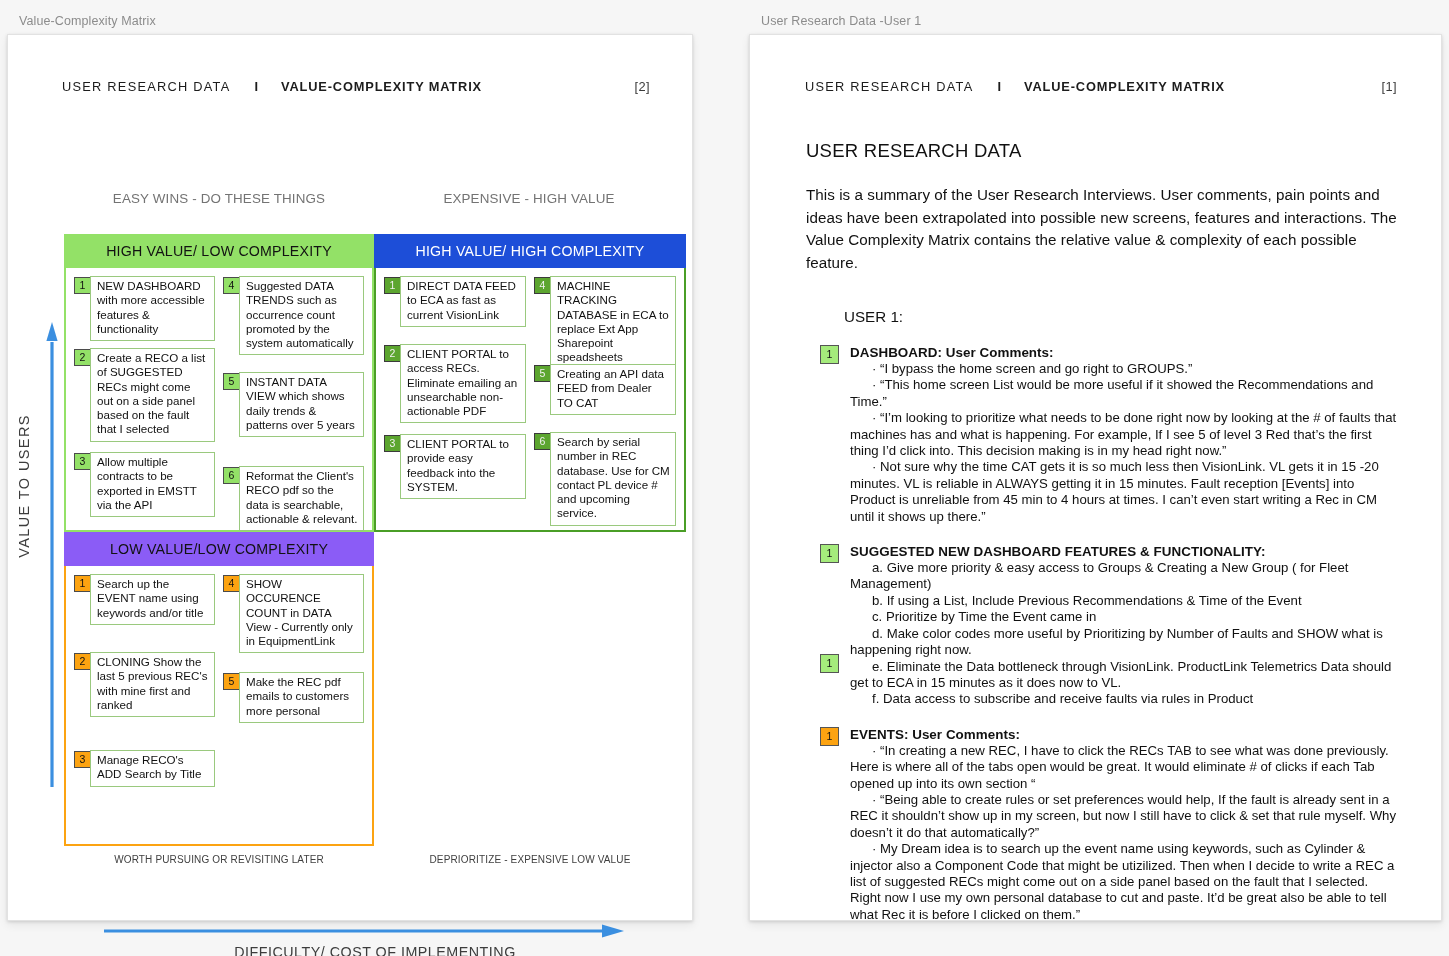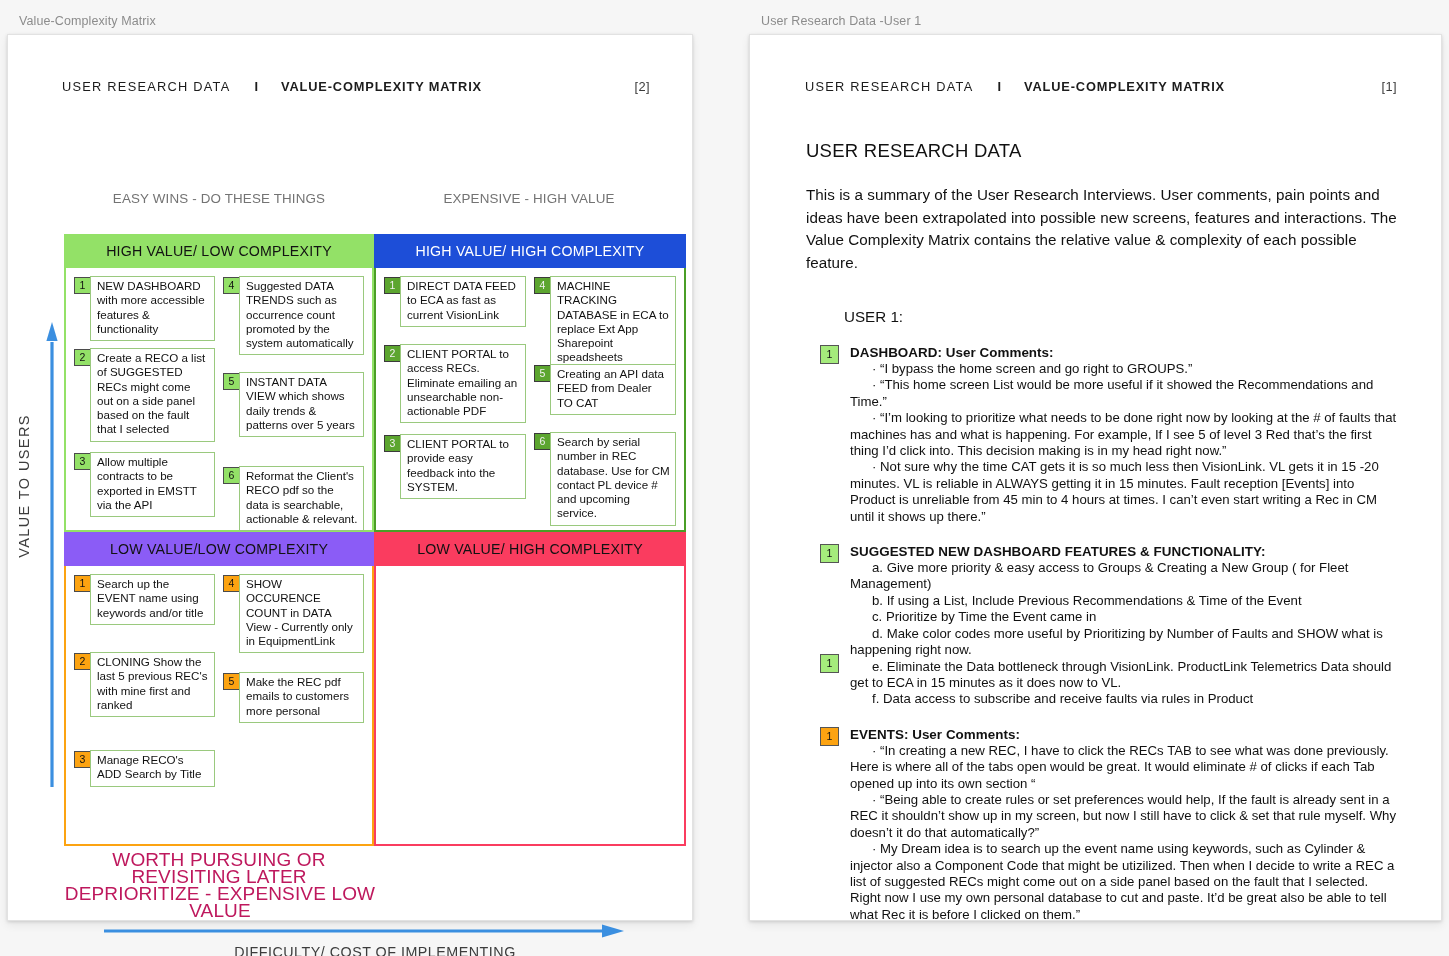--- a/index.html
+++ b/index.html
@@ -107,21 +107,21 @@
     font-size: 14.5px; letter-spacing: 1.4px; color: #3c3c3c; white-space: nowrap;
   }
   .y-arrow { position: absolute; left: 38px; top: 228px; width: 12px; height: 465px; }
   .x-arrow { position: absolute; left: 96px; top: 830px; width: 520px; height: 14px; }
   .x-axis-label {
     position: absolute; left: 56px; top: 850px; width: 622px; text-align: center;
     font-size: 14.3px; letter-spacing: .5px; color: #3c3c3c;
   }
   .foot-row {
     position: absolute; left: 56px; top: 757px; width: 622px;
-    display: flex; font-size: 19px; color: #be185d; letter-spacing: .15px; flex-direction: column;
+    display: flex; font-size: 10px; color: #404040; letter-spacing: .15px;
   }
   .foot-row .f { text-align: center; line-height: 17px; }
   .foot-row .f-l { width: 310px; }
   .foot-row .f-r { width: 312px; }
 
   
   .doc { padding: 46px 44px 0 56px; color: #111; }
   .doc h1 {
     font-size: 18.5px; font-weight: 400; letter-spacing: .25px;
     margin-bottom: 22px;
@@ -258,29 +258,20 @@
                   <div class="col">
                     <div class="item" style="top: 0px; left: 0px; right: 0px;">
                       <div class="badge badge-orange">4</div>
                       <div class="card">SHOW OCCURENCE COUNT in DATA View - Currently only in EquipmentLink</div>
                     </div>
                     <div class="item" style="top: 98px; left: 0px; right: 0px;">
                       <div class="badge badge-orange">5</div>
                       <div class="card">Make the REC pdf emails to customers more personal</div>
                     </div>
                   </div>
-                </div>
-              </div>
-            </div>
-            <div class="quad q-lvhc">
-              <div class="quad-title">LOW VALUE/ HIGH COMPLEXITY</div>
-              <div class="quad-body">
-                <div class="col-holder">
-                  <div class="col"></div>
-                  <div class="col"></div>
                 </div>
               </div>
             </div>
           </div>
 
         <div class="foot-row">
           <div class="f f-l">WORTH PURSUING OR REVISITING LATER</div>
           <div class="f f-r">DEPRIORITIZE - EXPENSIVE LOW VALUE</div>
         </div>
 

